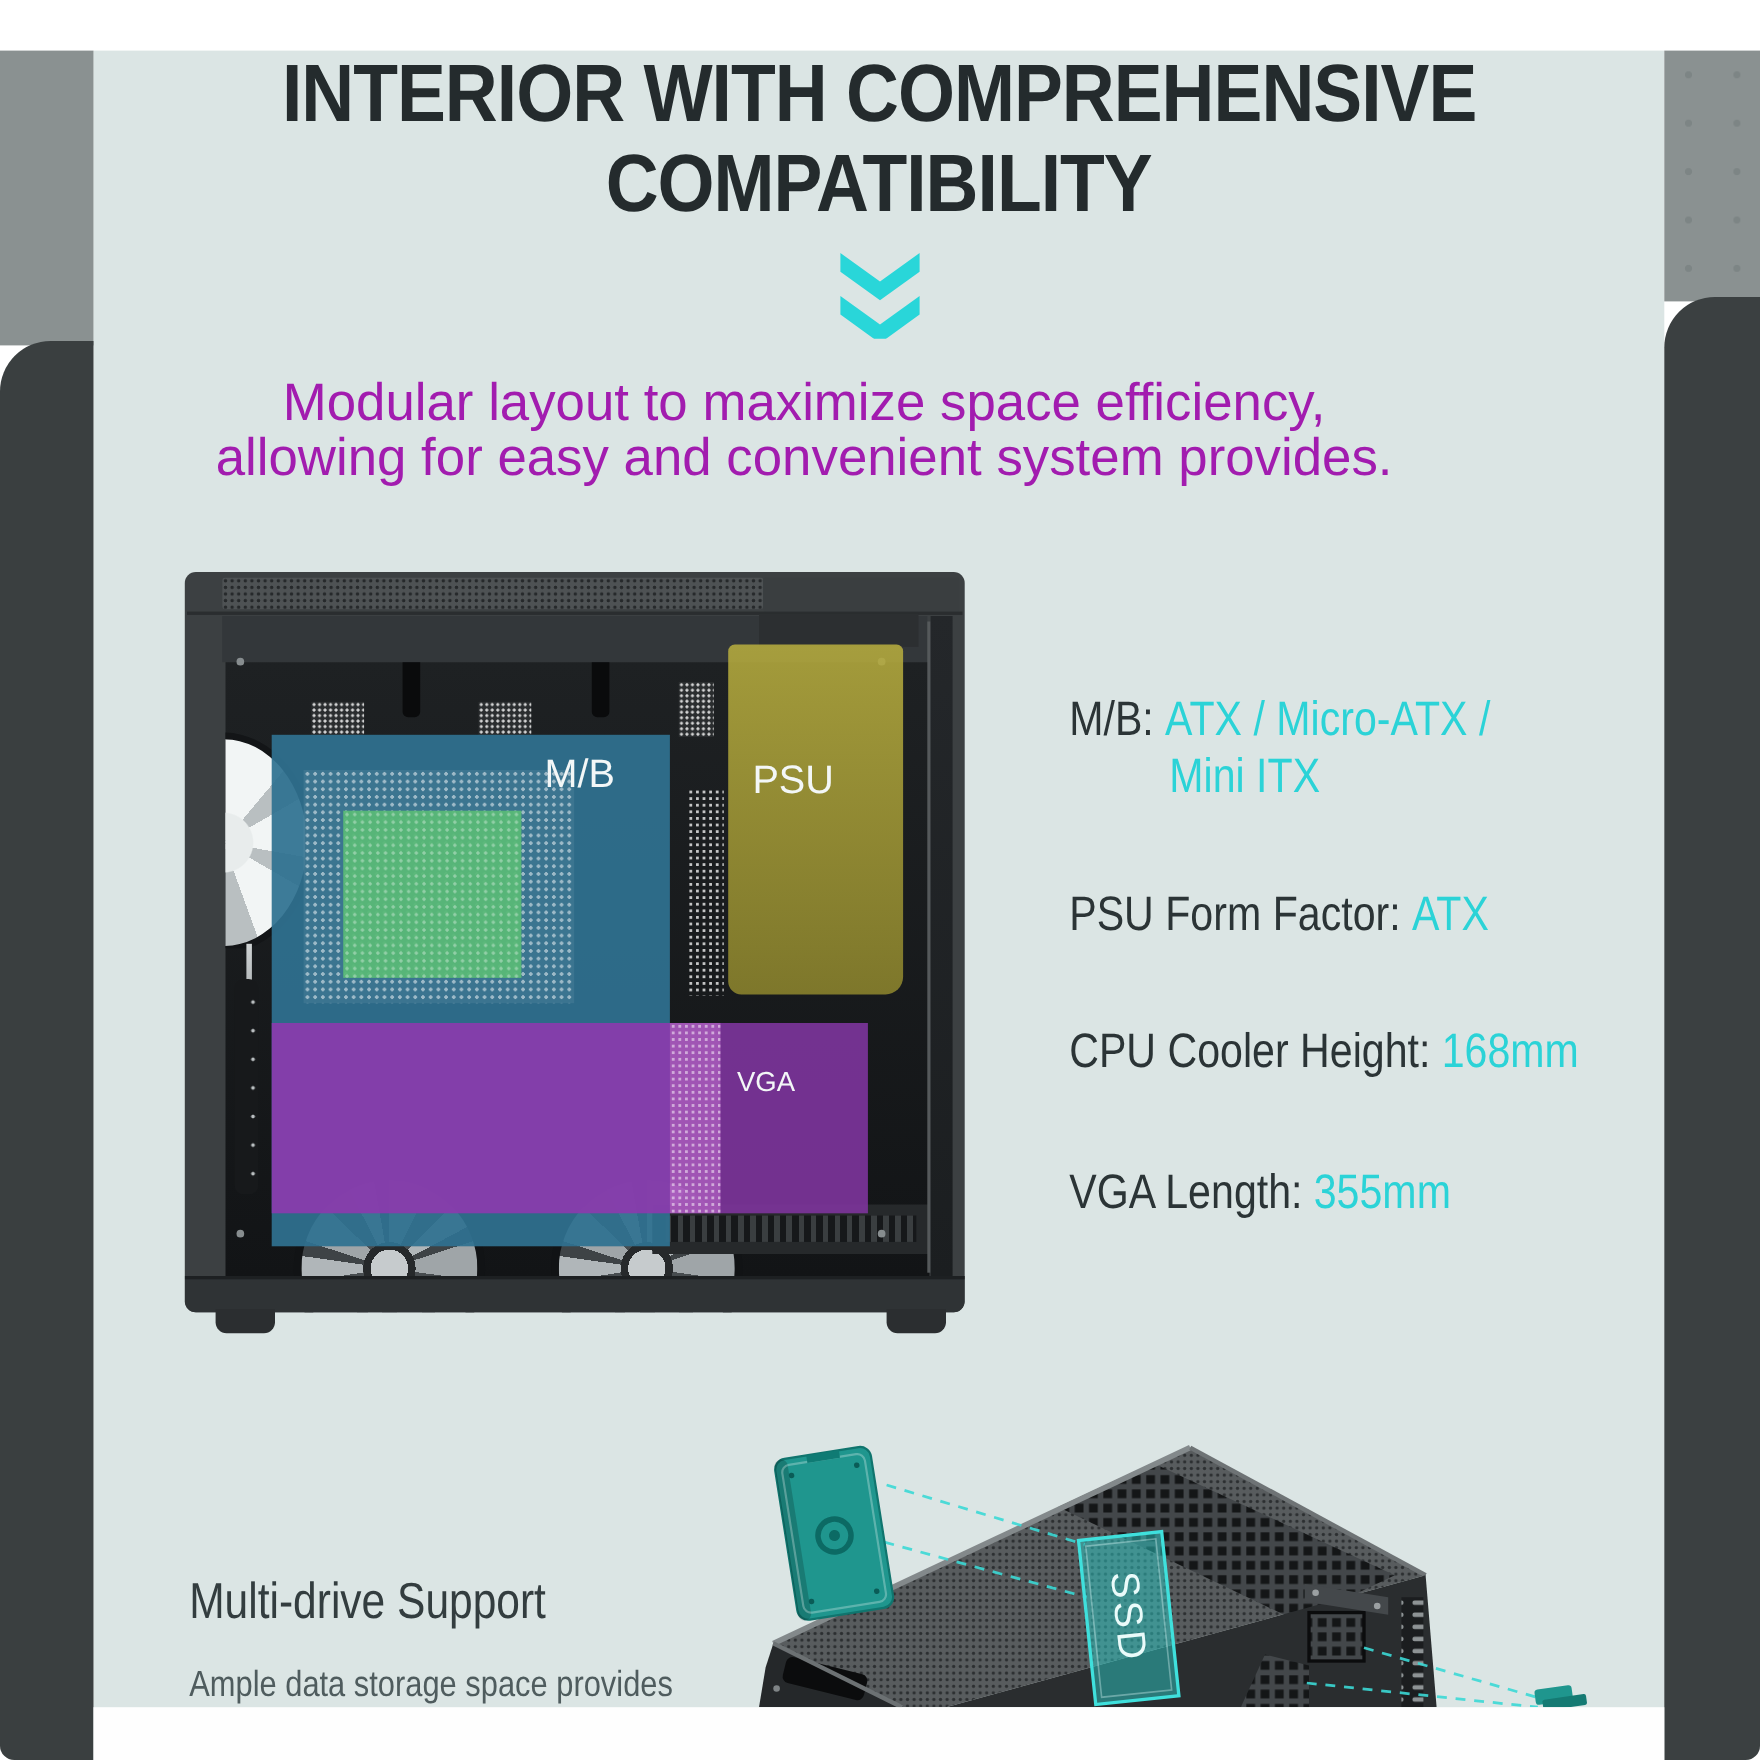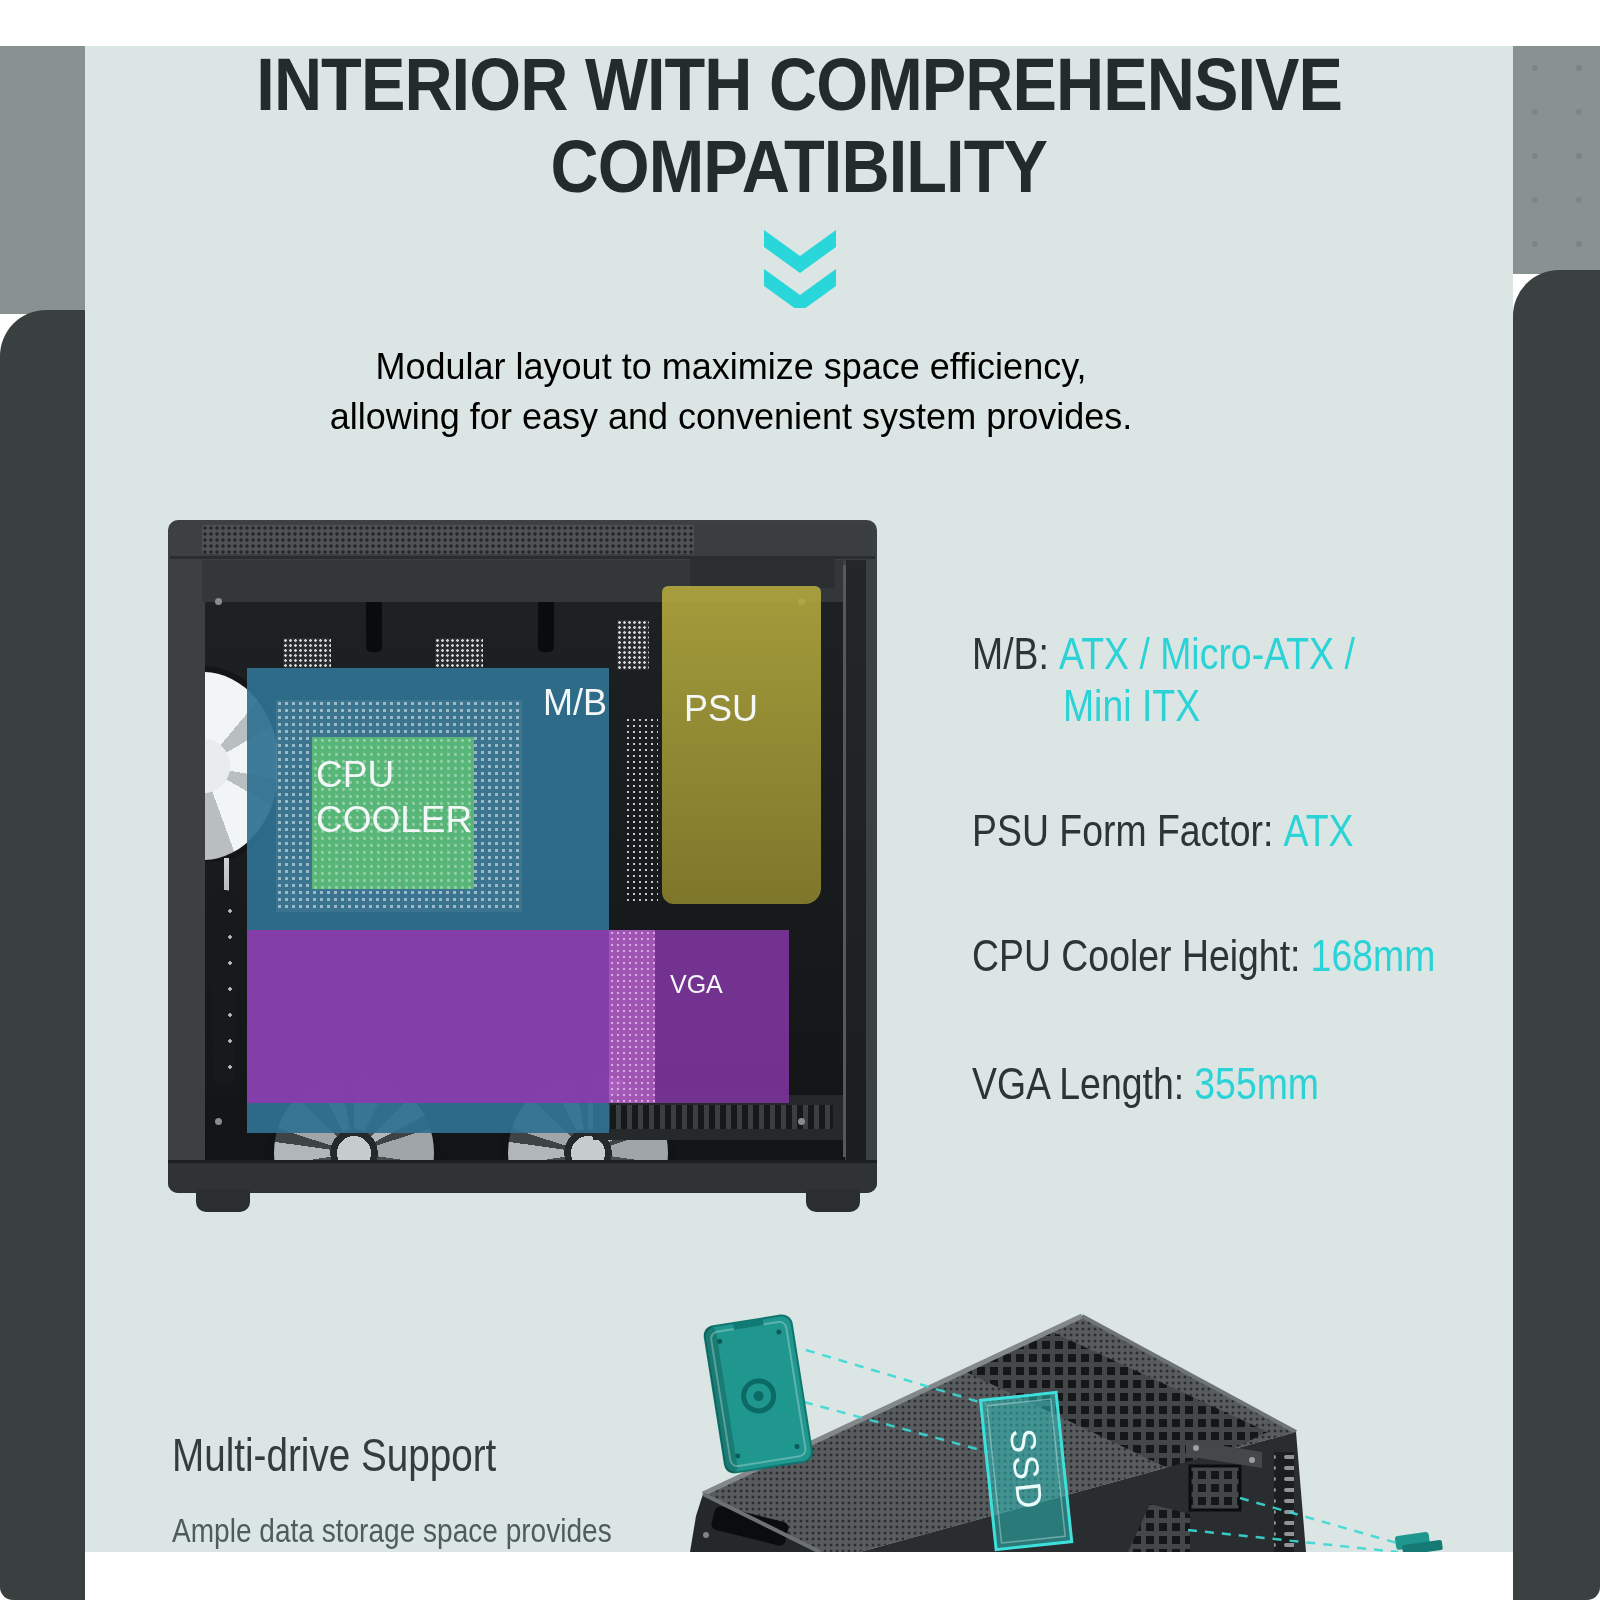--- a/index.html
+++ b/index.html
@@ -14,22 +14,22 @@
   .side-gray-right{left:1513px;top:46px;width:87px;height:228px;background:#8a9191;
     background-image:radial-gradient(circle,#7d8585 3px,transparent 3.6px);background-size:44px 44px;}
   .side-dark-right{left:1513px;top:270px;width:87px;height:1330px;background:#3b4041;border-top-left-radius:46px;}
   .white-band-bottom{left:85px;top:1552px;width:1428px;height:48px;background:#fefefe;z-index:40;}
 
   
   .title{left:85px;top:44px;width:1428px;text-align:center;color:#242b2d;font-weight:bold;
          font-size:74px;line-height:82px;letter-spacing:-1px;z-index:5;}
   .cond{display:inline-block;transform:scaleX(0.9);transform-origin:center;white-space:nowrap;}
   .chev{left:760px;top:230px;z-index:5;}
-  .subtitle{left:85px;top:342px;width:1292px;text-align:center;color:#000000;
-            font-size:36px;line-height:50px;font-weight:normal;z-index:5;}
+  .subtitle{left:85px;top:342px;width:1292px;text-align:center;color:#a21caf;
+            font-size:48px;line-height:50px;font-weight:normal;z-index:5;}
 
   
   .mcase{left:168px;top:520px;width:709px;height:673px;background:#3c4042;border-radius:10px;
          overflow:hidden;z-index:6;}
   .lid-mesh{left:34px;top:5px;width:492px;height:29px;background-color:#4e5254;border-radius:3px;
     background-image:radial-gradient(circle,#26292b 1.5px,transparent 1.8px);background-size:6px 6px;}
   .lid-right{left:526px;top:5px;width:178px;height:31px;background:#3a3e40;border-radius:2px;}
   .seam{left:2px;top:36px;width:705px;height:3px;background:#2a2d2f;}
   .shelf-top{left:34px;top:40px;width:641px;height:42px;background:#33373a;}
   .interior{left:37px;top:82px;width:640px;height:558px;background:linear-gradient(#1e2123,#121416);}
@@ -159,26 +159,22 @@
   <div class="abs ov ov-blue">
     <div class="abs ov-mesh"></div>
   </div>
   <div class="abs ov ov-green"></div>
   <div class="abs ov ov-yellow"></div>
   <div class="abs ov ov-purple">
     <div class="abs ov-pink"></div>
     <div class="abs ov-purple-dk"></div>
   </div>
 
-  <div class="abs dlabel" style="left:495px;top:682px;font-size:36px;margin-left:48px;">M/B</div>
+  <div class="abs dlabel" style="left:495px;top:682px;font-size:36px;">M/B</div>
   <div class="abs dlabel" style="left:684px;top:688px;font-size:36px;">PSU</div>
-  <div class="abs dlabel" style="left:316px;top:752px;font-size:37px;line-height:45px;">
-    <span>CPU</span><br>
-    <span>COOLER</span>
-  </div>
   <div class="abs dlabel" style="left:670px;top:970px;font-size:25px;">VGA</div>
 
   <div class="abs spec" style="top:628px;">
     <span>M/B:</span><span class="spec-value">ATX / Micro-ATX /</span>
     <div class="spec-line2"><span class="spec-value" style="margin-left:0;">Mini ITX</span></div>
   </div>
   <div class="abs spec" style="top:805px;">
     <span>PSU Form Factor:</span><span class="spec-value">ATX</span>
   </div>
   <div class="abs spec" style="top:930px;">

